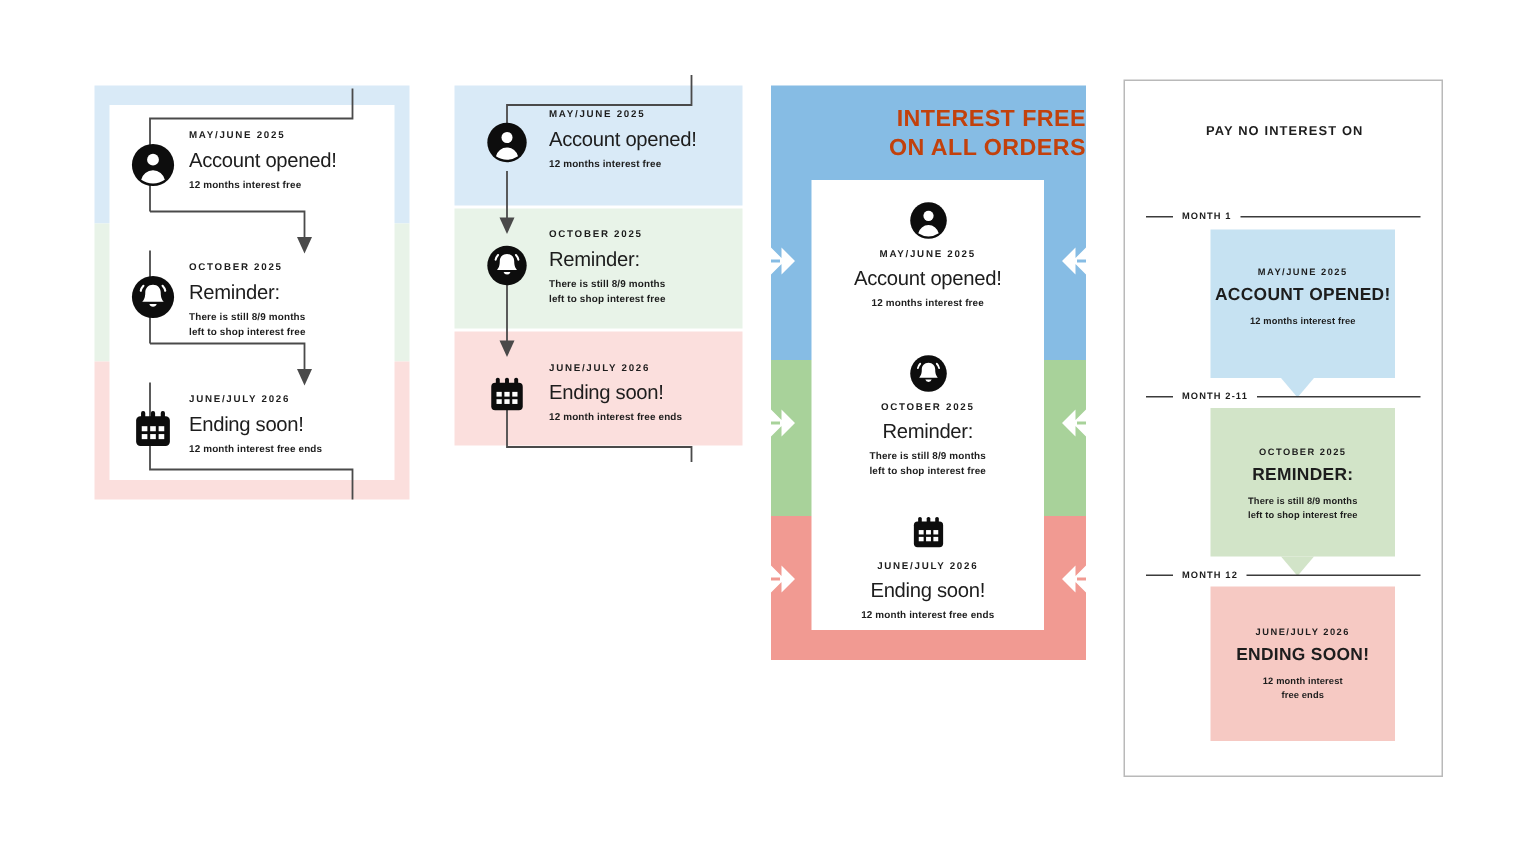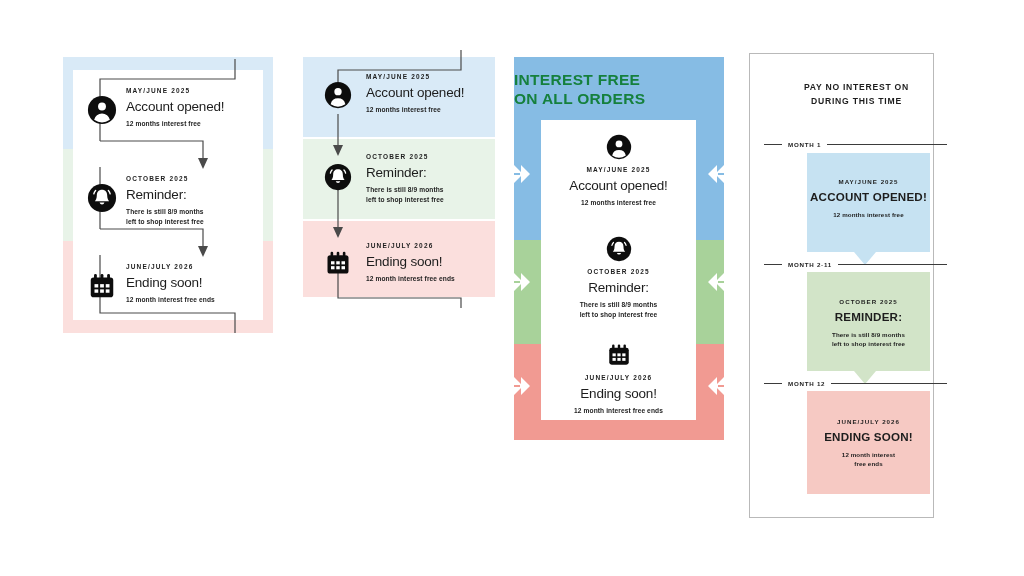--- a/index.html
+++ b/index.html
@@ -52,34 +52,34 @@
   #panel2 .txt{position:absolute;left:63px;width:128px;}
   #panel2 svg.wire{position:absolute;left:0;top:-9px;width:192px;height:260px;overflow:visible;}
 
   
   #panel3{position:absolute;left:514px;top:57px;width:210px;height:383px;}
   #panel3 .band{position:absolute;left:0;width:210px;}
   #panel3 .band.b1{top:0;height:183px;background:#86bce4;}
   #panel3 .band.b2{top:183px;height:104px;background:#a8d29a;}
   #panel3 .band.b3{top:287px;height:96px;background:#f19a92;}
   #panel3 .banner{
-    position:absolute;left:0;top:14px;width:210px;text-align:left;
-    color:#15803d;font-size:15.5px;font-weight:700;letter-spacing:0.3px;
+    position:absolute;left:0;top:14px;width:210px;text-align:right;
+    color:#c2410c;font-size:15.5px;font-weight:700;letter-spacing:0.3px;
     line-height:1.22;
   }
   #panel3 .card{
     position:absolute;left:27px;top:63px;width:155px;height:300px;
     background:#ffffff;
   }
   #panel3 .blk{position:absolute;left:0;width:155px;text-align:center;}
   #panel3 .blk .icon{margin:0 auto 6px auto;width:26px;height:26px;}
   #panel3 .chev{position:absolute;width:18px;height:26px;}
 
   
-  #panel4{position:absolute;left:749px;top:53px;width:185px;height:465px;
+  #panel4{position:absolute;left:749px;top:53px;width:213px;height:465px;
           background:#ffffff;border:1px solid #b9b9b9;box-sizing:border-box;}
   #panel4 .title{
     position:absolute;left:0;top:26px;width:213px;text-align:center;
     font-size:8.6px;font-weight:700;letter-spacing:0.75px;line-height:1.65;
     text-transform:uppercase;
   }
   #panel4 .divider{
     position:absolute;height:10px;display:flex;align-items:center;gap:6px;
   }
   #panel4 .divider .ln{height:1px;background:#3b3b3b;flex:0 0 auto;}
@@ -347,21 +347,20 @@
         <div class="eyebrow">JUNE/JULY 2026</div>
         <div class="head" style="margin-top:4px;">Ending soon!</div>
         <div class="sub" style="margin-top:5px;">12 month interest free ends</div>
       </div>
     </div>
   </div>
 
   <div id="panel4">
     <div class="title">
       <div>PAY NO INTEREST ON</div>
-      <div>DURING THIS TIME</div>
     </div>
 
     <div class="divider" style="left:14px;top:85px;width:183px;">
       <span class="ln" style="width:18px;"></span>
       <span class="lbl">MONTH 1</span>
       <span class="ln grow"></span>
     </div>
 
     <div class="box" style="top:99px;height:99px;background:#c6e2f2;padding-top:25px;">
       <div class="eyebrow">MAY/JUNE 2025</div>

